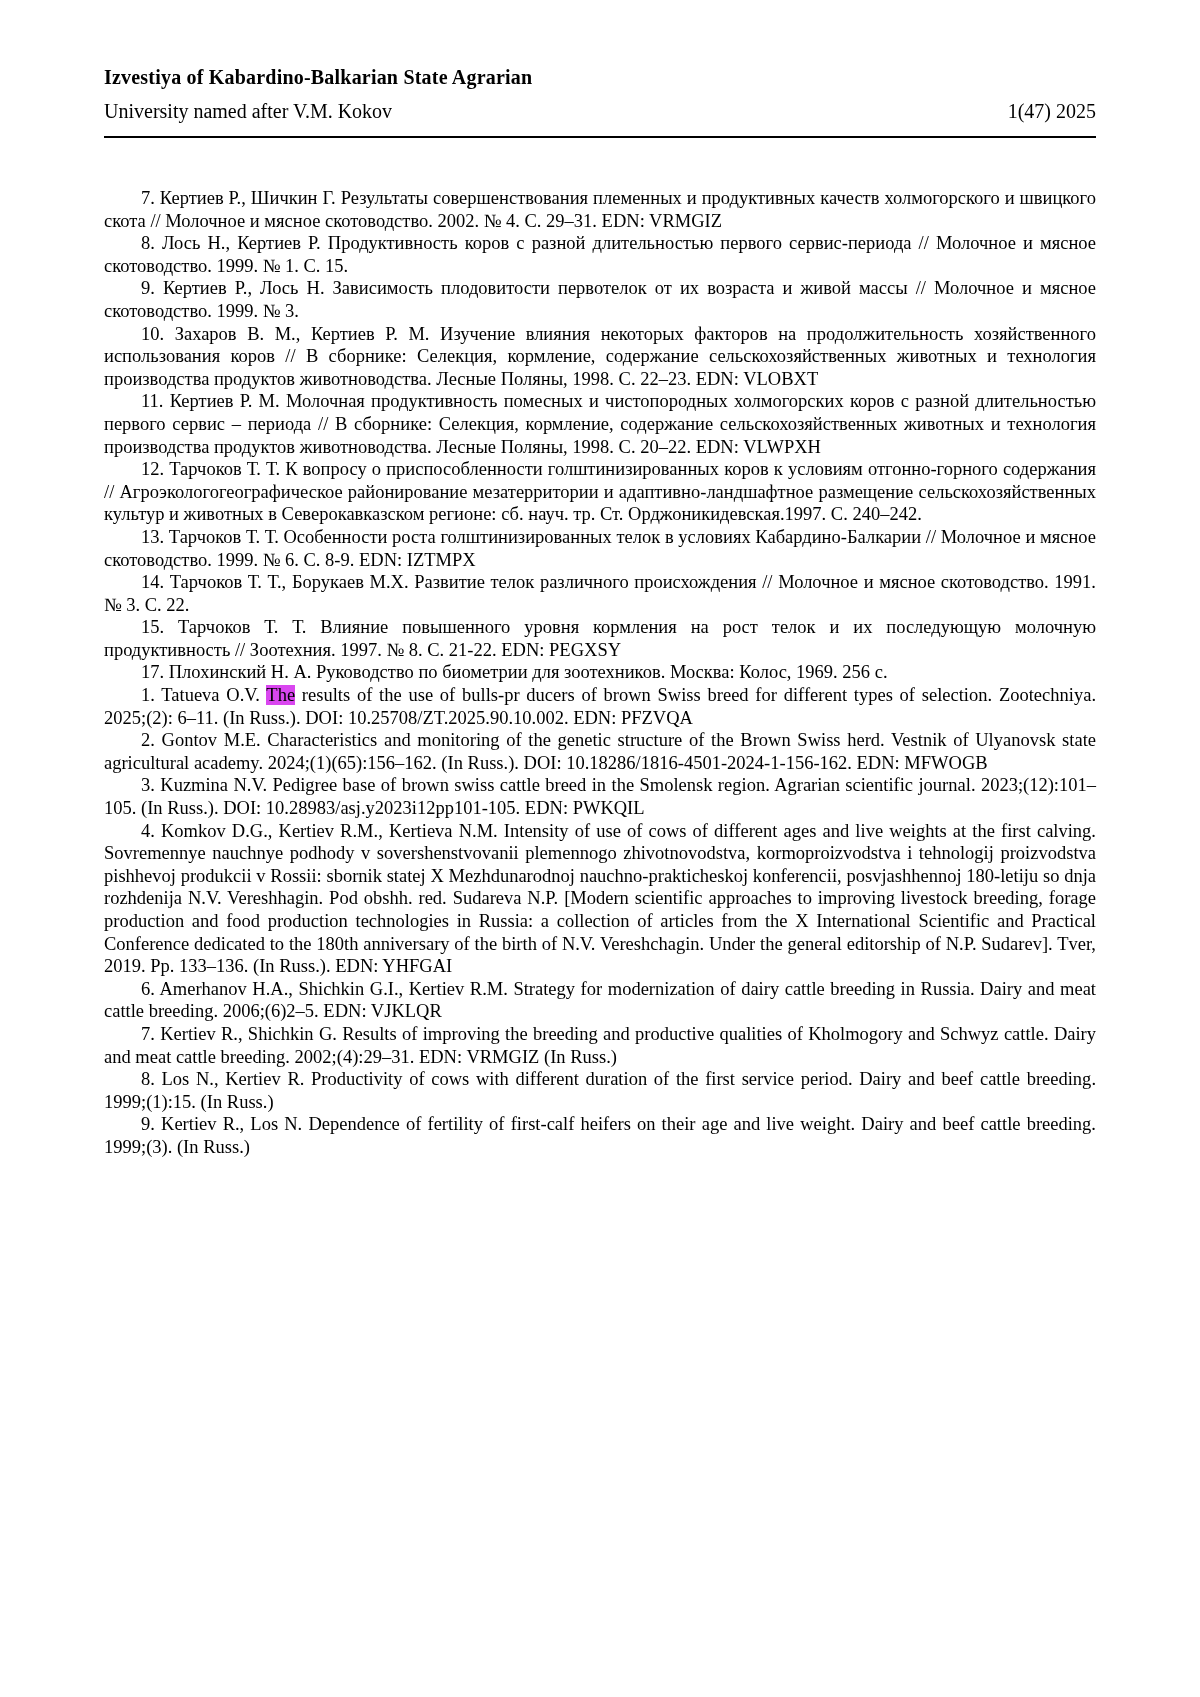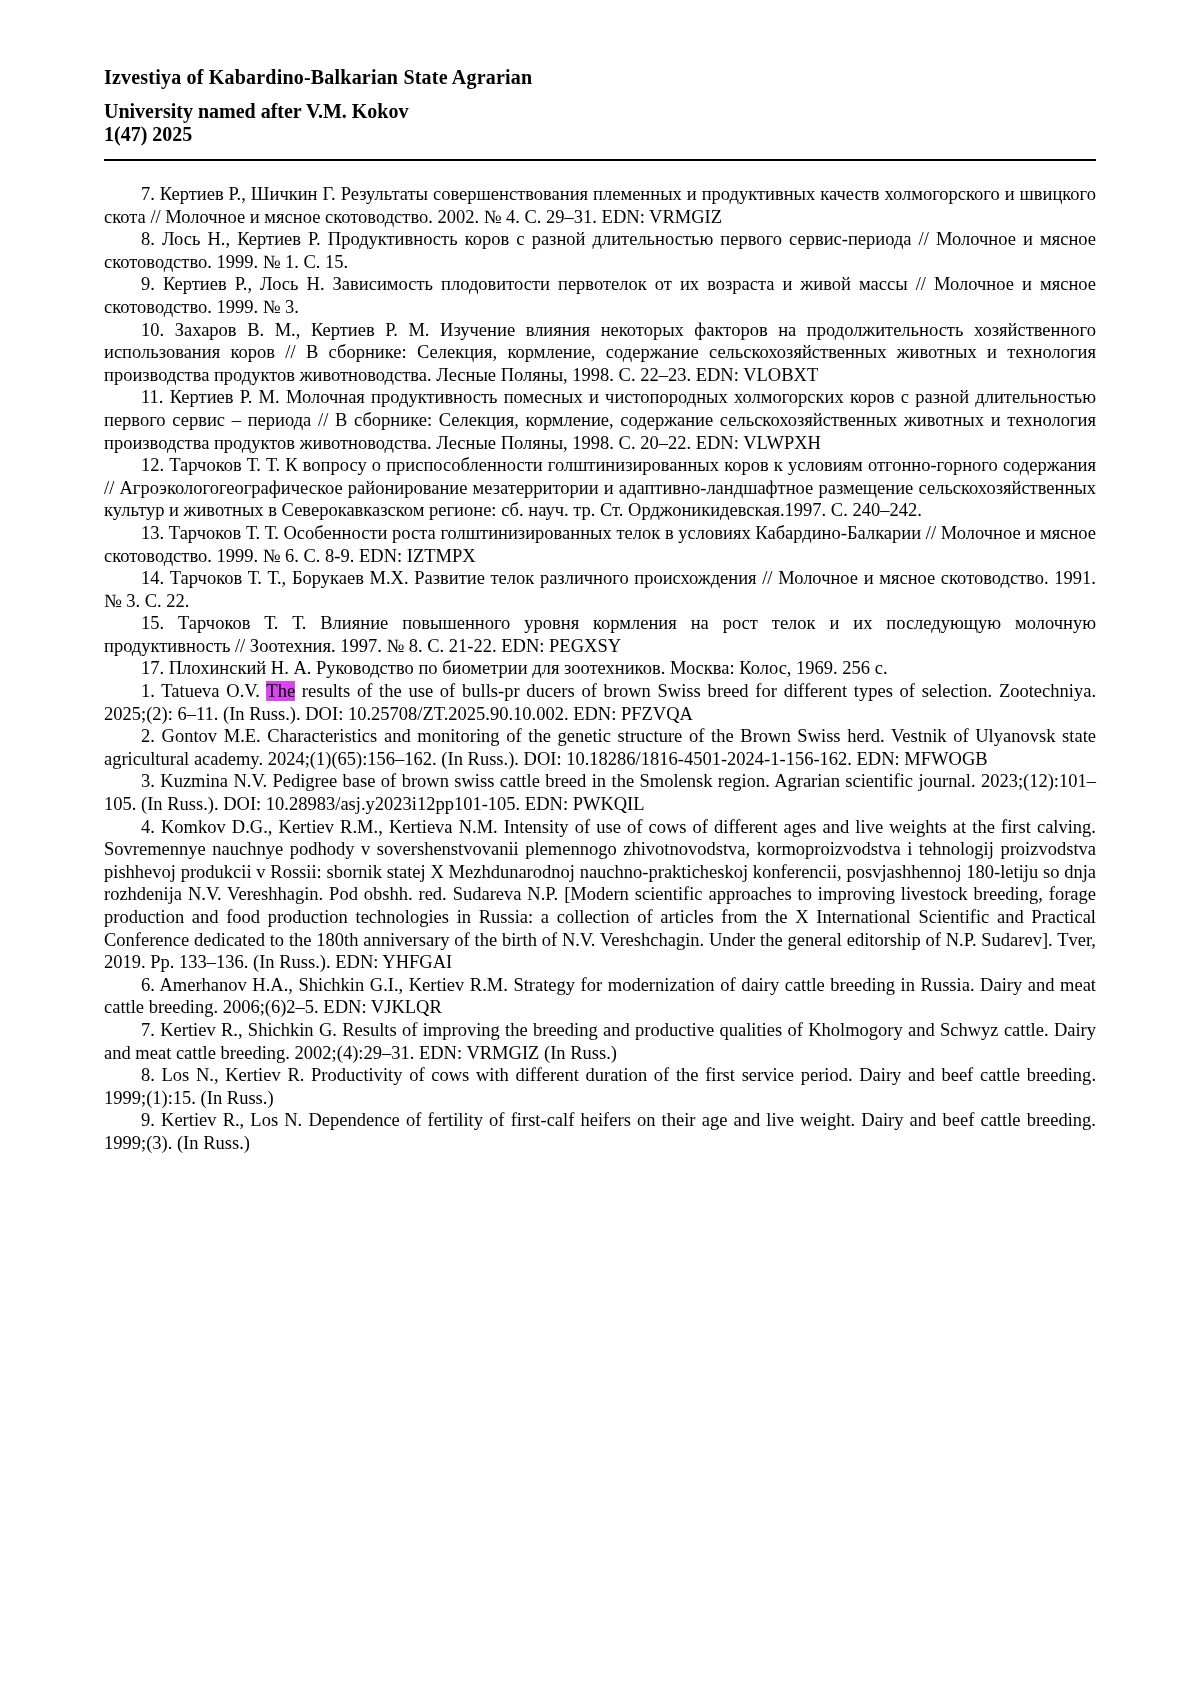--- a/index.html
+++ b/index.html
@@ -24,36 +24,35 @@
     font-size: 20px;
     font-weight: 700;
     letter-spacing: 0.2px;
   }
   .hdr-row {
     display: flex;
     justify-content: space-between;
     align-items: baseline;
     margin-top: 11px;
     font-size: 20px;
-    font-weight: 700;
-    flex-direction: column;
+    font-weight: 400;
   }
   .hdr-rule {
     margin-top: 13px;
     border-top: 2px solid #000000;
     height: 0;
   }
   
   .refs {
     font-size: 18.5px;
     line-height: 22.6px;
     text-align: justify;
   }
   .refs-ru {
-    margin-top: 22px;
+    margin-top: 49px;
   }
   .refs-en {
     margin-top: 0;
   }
   p.ref {
     margin: 0;
     text-indent: 37px;
   }
   .italic {
   }

